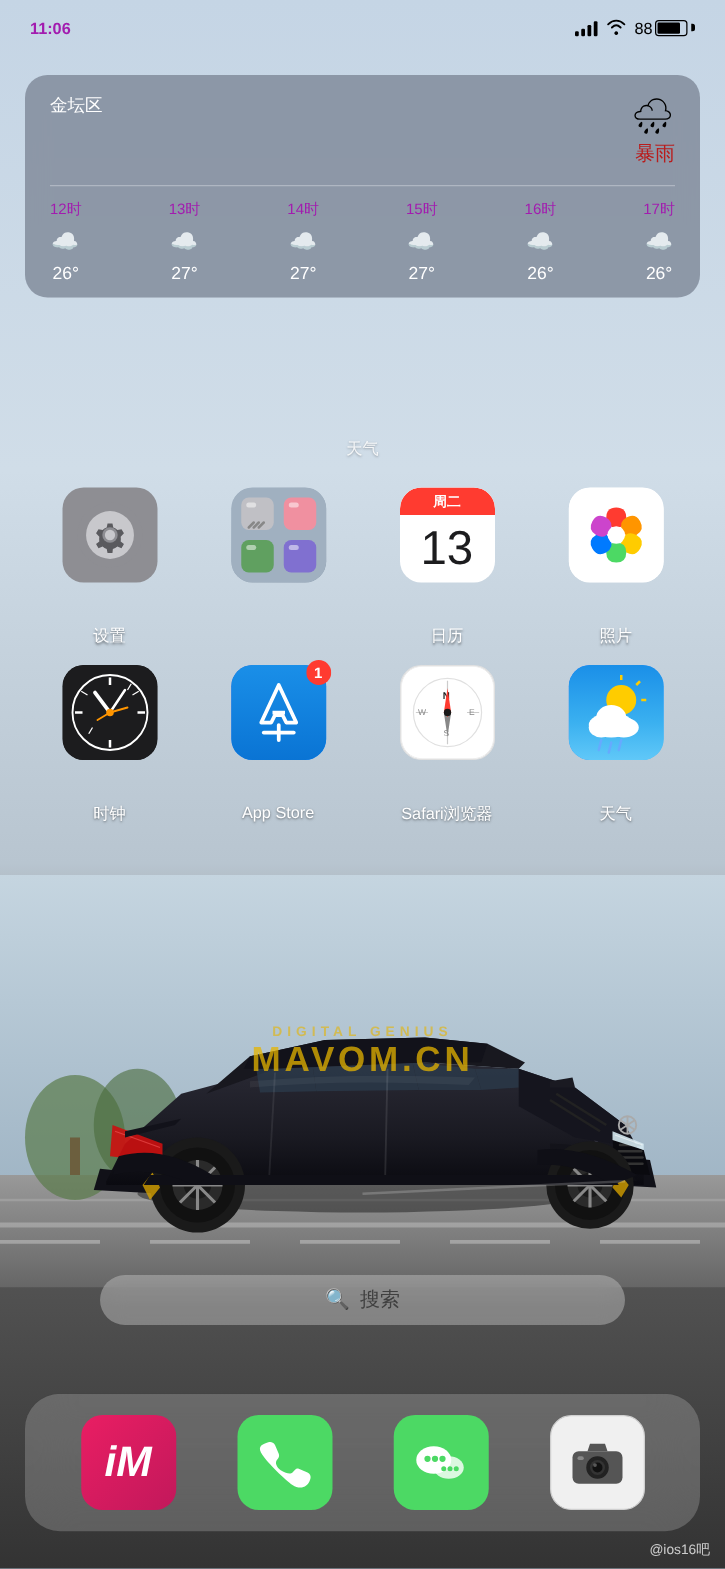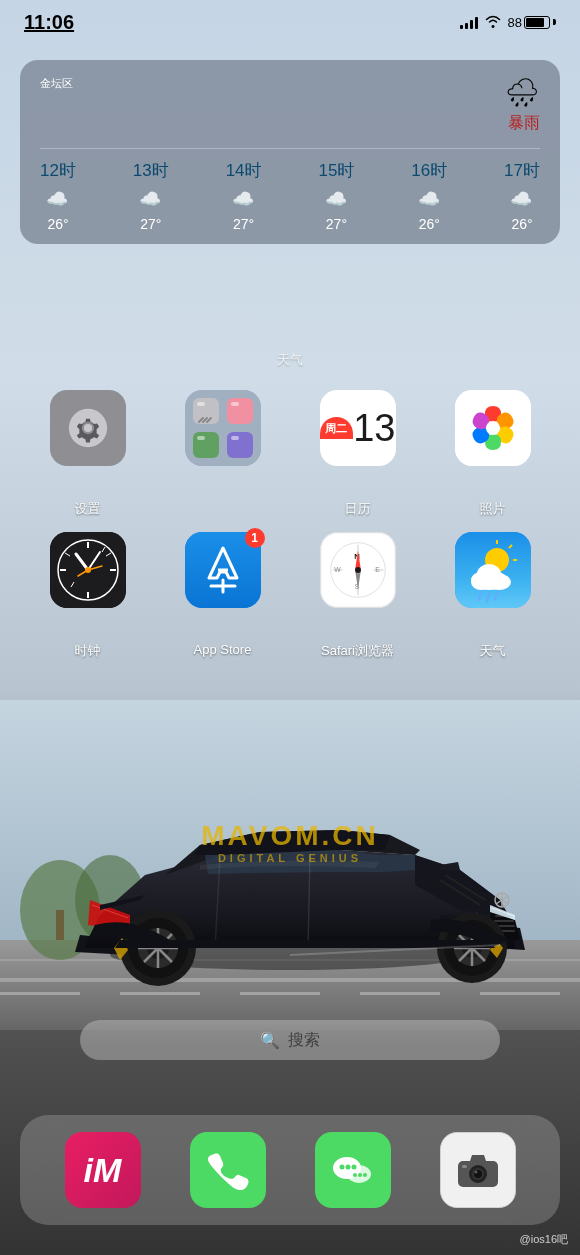--- a/index.html
+++ b/index.html
@@ -27,24 +27,23 @@
       position: absolute;
       top: 0; left: 0; right: 0;
       height: 44px;
       display: flex;
       align-items: center;
       justify-content: space-between;
       padding: 0 24px;
       z-index: 10;
     }
     .status-time {
-      font-size: 20px;
+      font-size: 13px;
       font-weight: 600;
-      color: #000000;
-      text-decoration: underline;
+      color: #a21caf;
     }
     .status-icons {
       display: flex;
       align-items: center;
       gap: 6px;
     }
     .signal-bars {
       display: flex;
       align-items: flex-end;
       gap: 2px;
@@ -103,21 +102,21 @@
       padding: 16px 20px 12px;
       z-index: 10;
       backdrop-filter: blur(10px);
     }
     .weather-top {
       display: flex;
       justify-content: space-between;
       align-items: flex-start;
     }
     .weather-location {
-      font-size: 11px;
+      font-size: 14px;
       color: #fff;
       font-weight: 500;
     }
     .weather-temp {
       font-size: 54px;
       font-weight: 200;
       color: #fff;
       line-height: 1;
       margin-top: 4px;
     }
@@ -134,22 +133,22 @@
       border-top: 1px solid rgba(255,255,255,0.3);
       padding-top: 10px;
     }
     .forecast-item {
       display: flex;
       flex-direction: column;
       align-items: center;
       gap: 6px;
     }
     .forecast-time {
-      font-size: 17px;
-      color: #0c4a6e;
+      font-size: 12px;
+      color: #a21caf;
     }
     .forecast-icon {
       font-size: 18px;
     }
     .forecast-temp {
       font-size: 14px;
       color: #fff;
     }
 
     
@@ -443,22 +442,22 @@
     <line x1="496" y1="204" x2="508" y2="196" stroke="#aaa" stroke-width="1.5"></line>
     <line x1="496" y1="196" x2="508" y2="204" stroke="#aaa" stroke-width="1.5"></line>
 
     <path d="M200 165 Q280 158 380 162 L375 168 Q275 163 200 170 Z" fill="rgba(255,255,255,0.05)"></path>
 
     <line x1="290" y1="255" x2="500" y2="245" stroke="rgba(255,255,255,0.2)" stroke-width="2"></line>
   </svg>
 </div>
 
 <div style="position:absolute; top:820px; left:0; width:580px; text-align:center; z-index:6; pointer-events:none;">
+  <div style="font-size:11px; font-weight:700; color:rgba(230,180,0,0.6); letter-spacing:4px;">DIGITAL GENIUS</div>
   <div style="font-size:28px; font-weight:900; color:rgba(230,180,0,0.75); letter-spacing:3px;">MAVOM.CN</div>
-  <div style="font-size:11px; font-weight:700; color:rgba(230,180,0,0.6); letter-spacing:4px;">DIGITAL GENIUS</div>
 </div>
 
 <div class="status-bar">
   <span class="status-time">11:06</span>
   <div class="status-icons">
     <div class="signal-bars">
       <div class="signal-bar" style="height:4px;"></div>
       <div class="signal-bar" style="height:6px;"></div>
       <div class="signal-bar" style="height:9px;"></div>
       <div class="signal-bar" style="height:12px;"></div>
@@ -563,21 +562,21 @@
 
           <line x1="18" y1="28" x2="14" y2="32" stroke="#888" stroke-width="2" stroke-linecap="round"></line>
           <line x1="22" y1="28" x2="18" y2="32" stroke="#888" stroke-width="2" stroke-linecap="round"></line>
           <line x1="26" y1="28" x2="22" y2="32" stroke="#888" stroke-width="2" stroke-linecap="round"></line>
         </svg>
       </div>
       <span class="app-label"></span>
     </div>
 
     <div class="app-item">
-      <div class="app-icon icon-calendar" style="overflow:hidden;">
+      <div class="app-icon icon-calendar" style="flex-direction:column; overflow:hidden;">
         <div class="calendar-header" style="width:76px; background:#ff3b30; height:22px; border-radius:17px 17px 0 0; display:flex; align-items:center; justify-content:center;">
           <span style="font-size:11px; color:#fff; font-weight:600;">周二</span>
         </div>
         <div style="flex:1; display:flex; align-items:center; justify-content:center;">
           <span style="font-size:38px; font-weight:400; color:#1c1c1e; line-height:1;">13</span>
         </div>
       </div>
       <span class="app-label">日历</span>
     </div>
 

